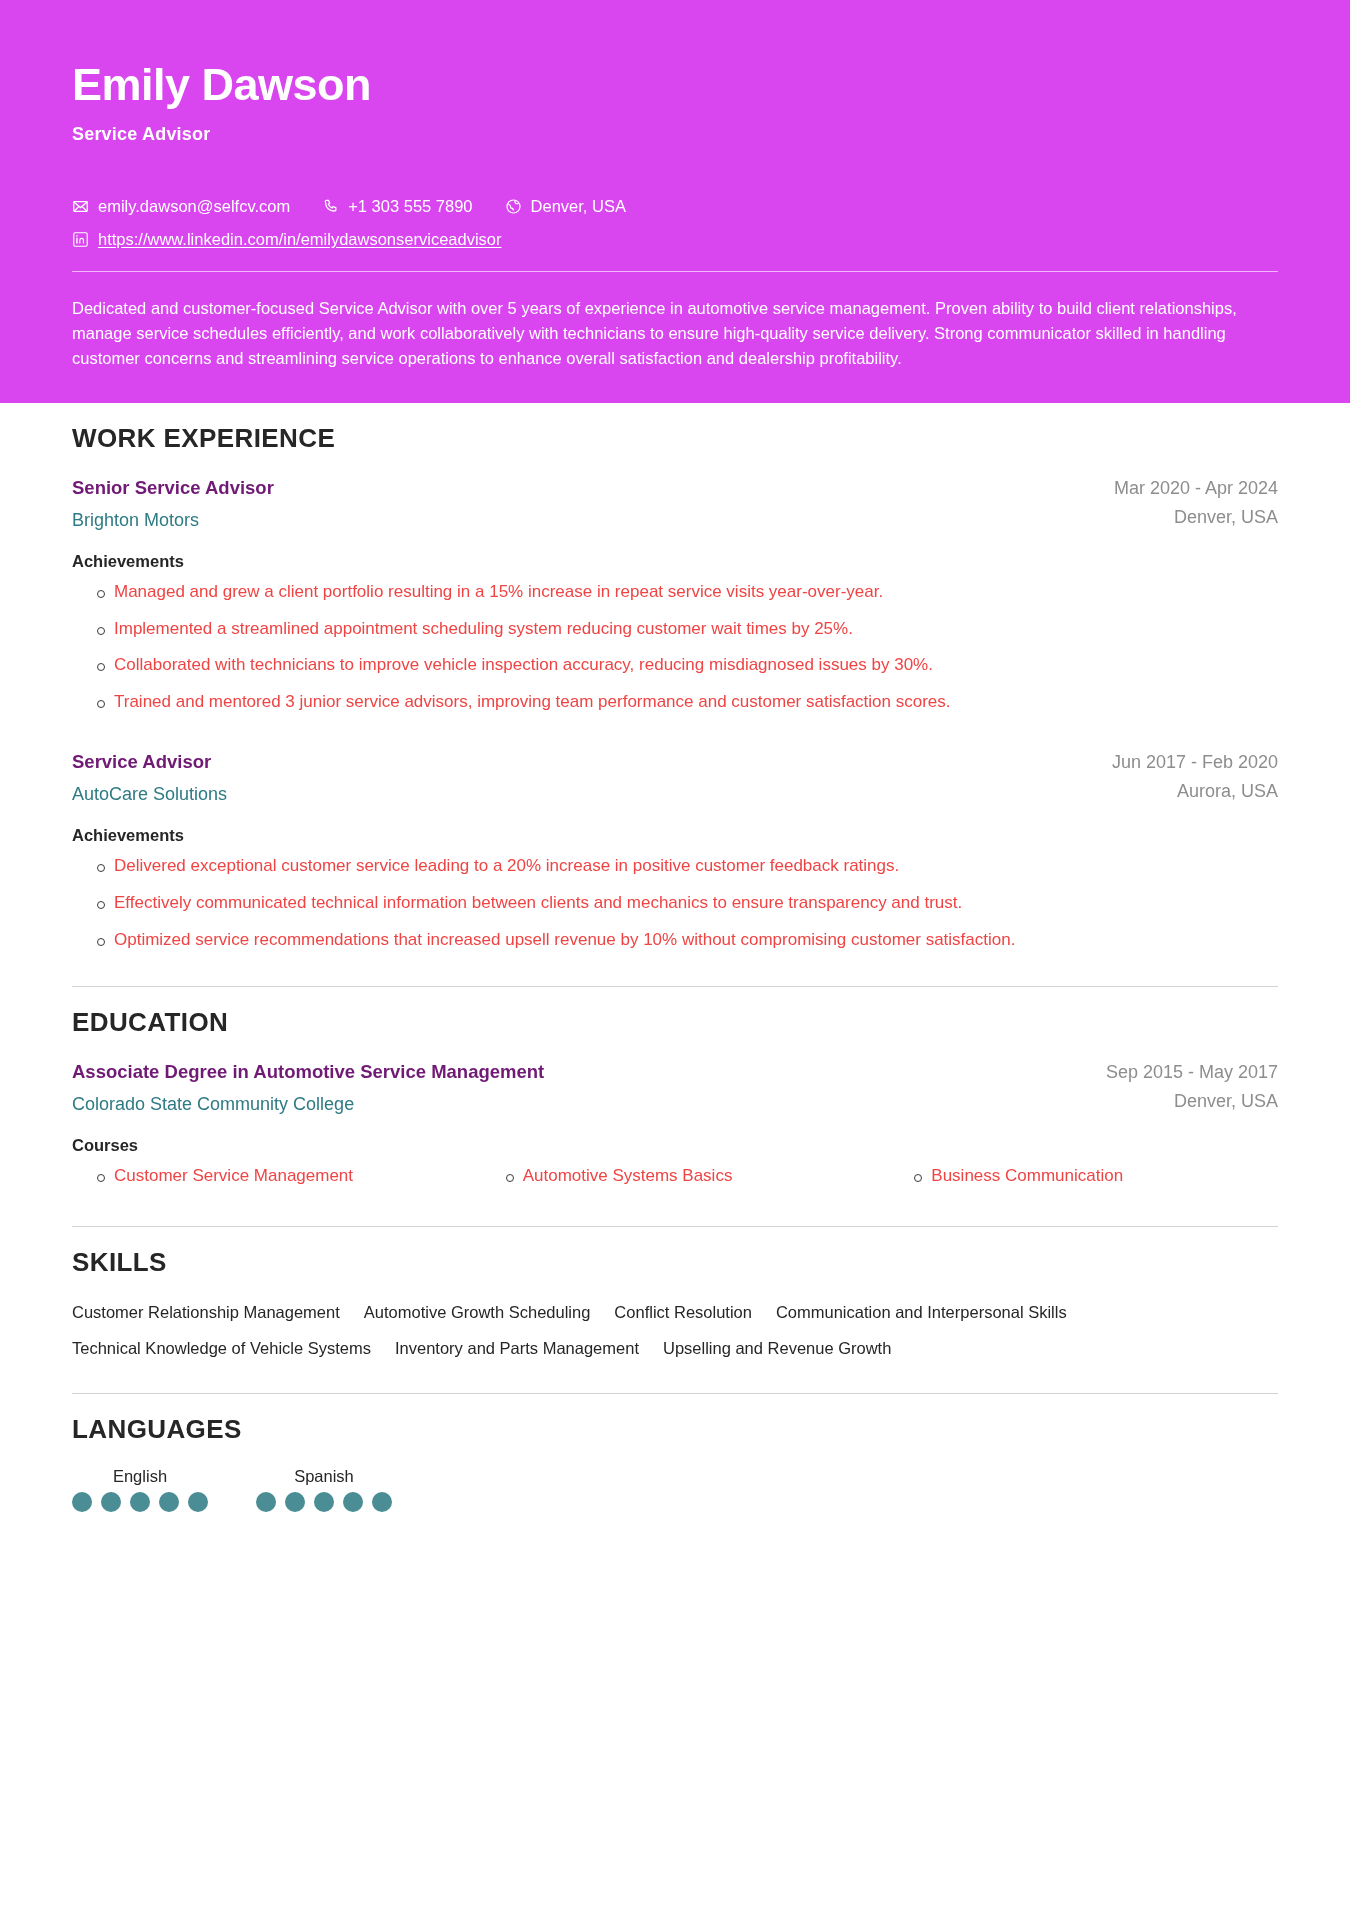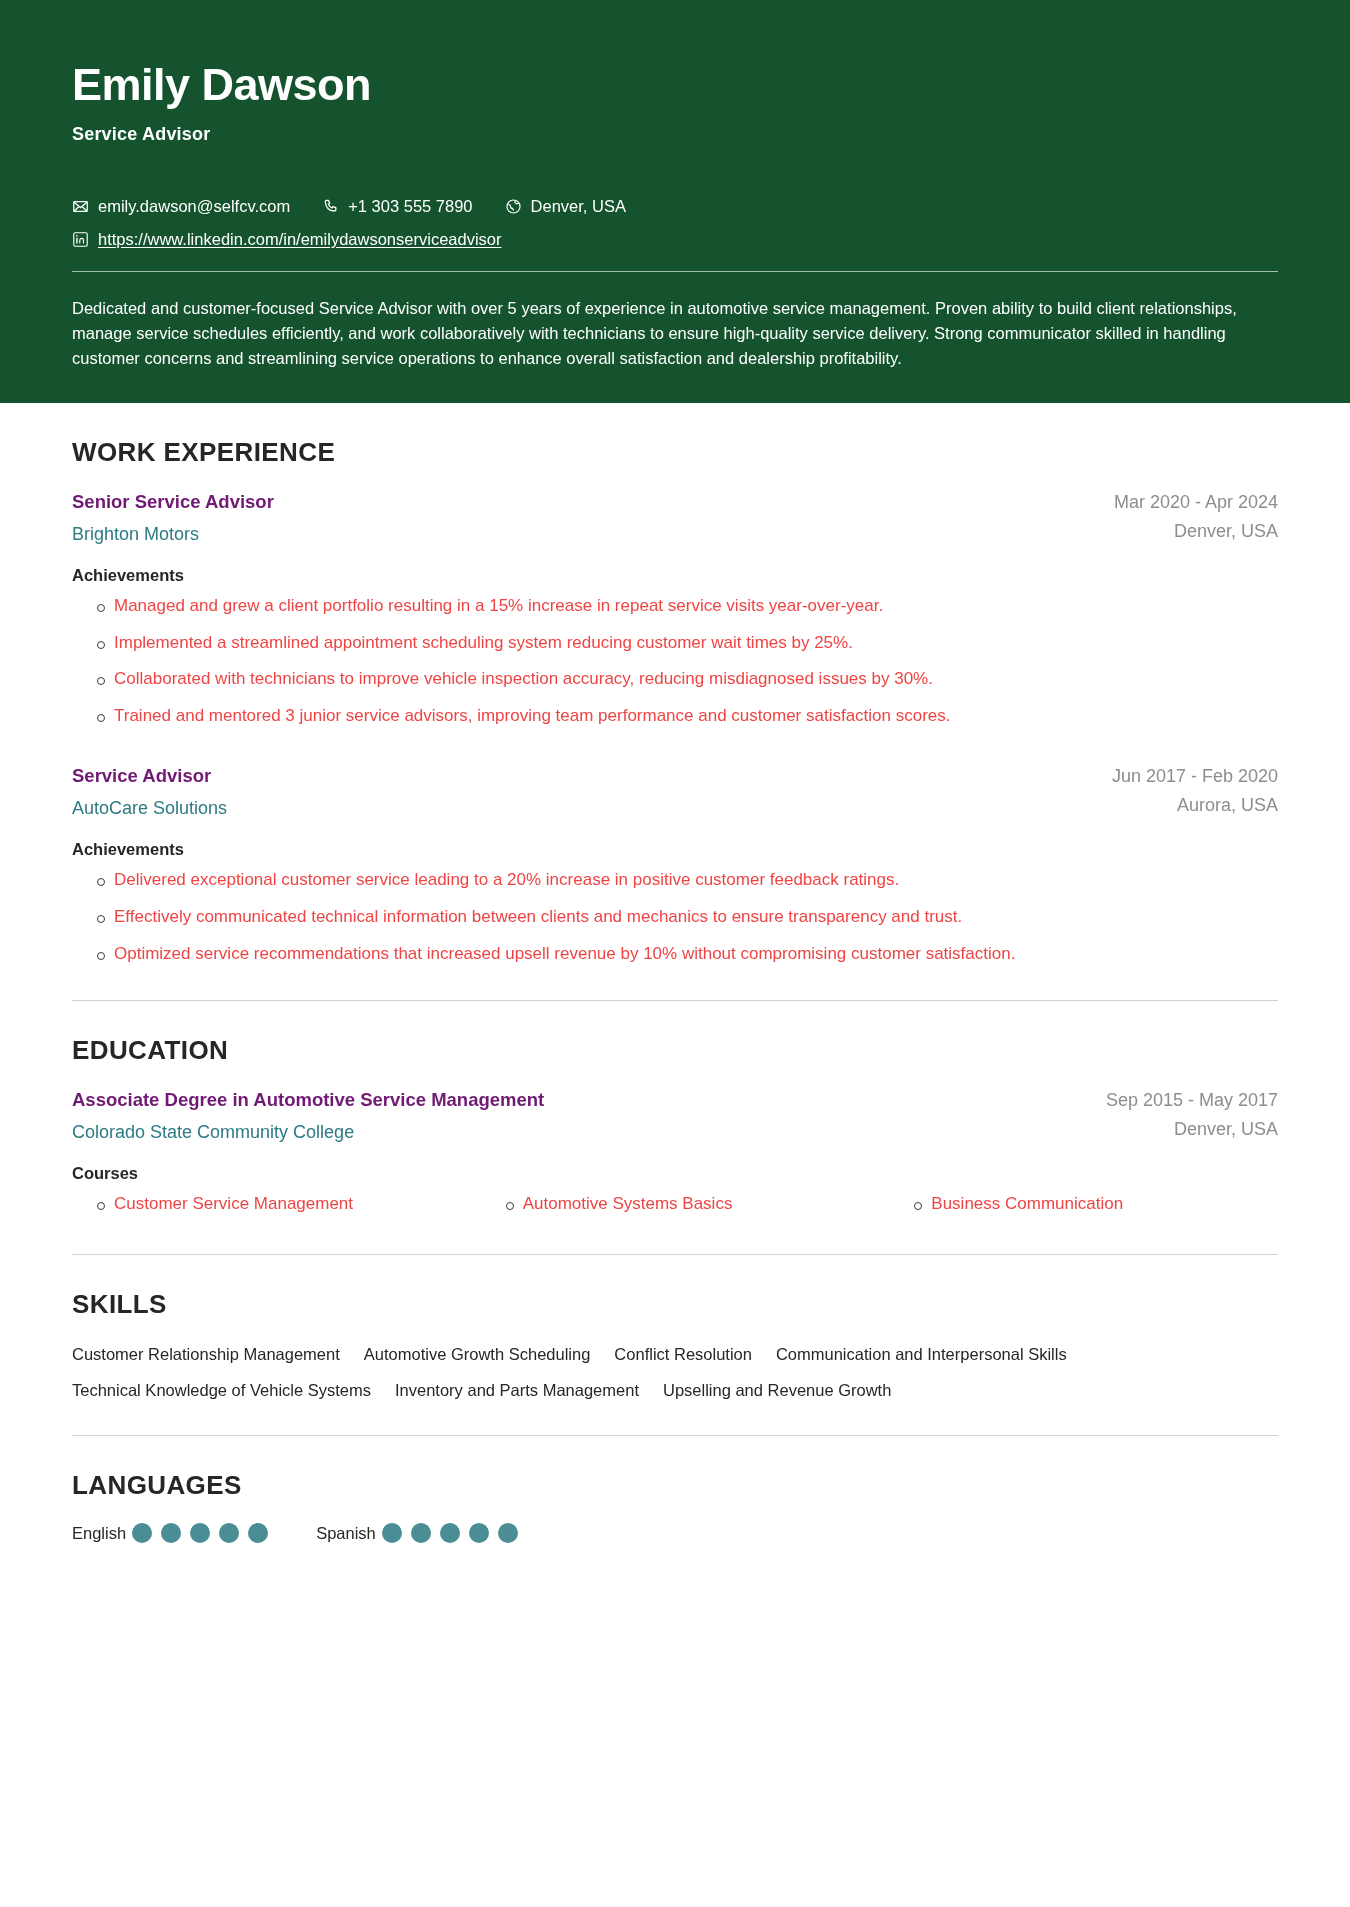--- a/index.html
+++ b/index.html
@@ -12,21 +12,21 @@
 
   .page {
     width: 1350px;
     min-height: 1907px;
     background: #ffffff;
     position: relative;
   }
 
   
   .header {
-    background: #14532d;
+    background: #d946ef;
     padding: 60px 72px 24px 72px;
     color: #ffffff;
   }
 
   .name {
     font-size: 45px;
     font-weight: bold;
     letter-spacing: -0.5px;
     line-height: 1.1;
     color: #ffffff;
@@ -91,21 +91,21 @@
     color: #ffffff;
     padding-bottom: 8px;
   }
 
   
   .body {
     padding: 0 72px 40px 72px;
   }
 
   .section {
-    padding-top: 34px;
+    padding-top: 20px;
   }
 
   .section-title {
     font-size: 26px;
     font-weight: bold;
     color: #262626;
     letter-spacing: 0.4px;
     text-transform: uppercase;
     margin-bottom: 22px;
   }
@@ -218,20 +218,21 @@
     align-items: center;
     flex-wrap: wrap;
     gap: 0;
   }
 
   .lang-item {
     display: flex;
     align-items: center;
     gap: 6px;
     margin-right: 48px;
+    flex-direction: column;
   }
 
   .lang-name {
     font-size: 16.5px;
     color: #262626;
   }
 
   .dots {
     display: flex;
     gap: 9px;

